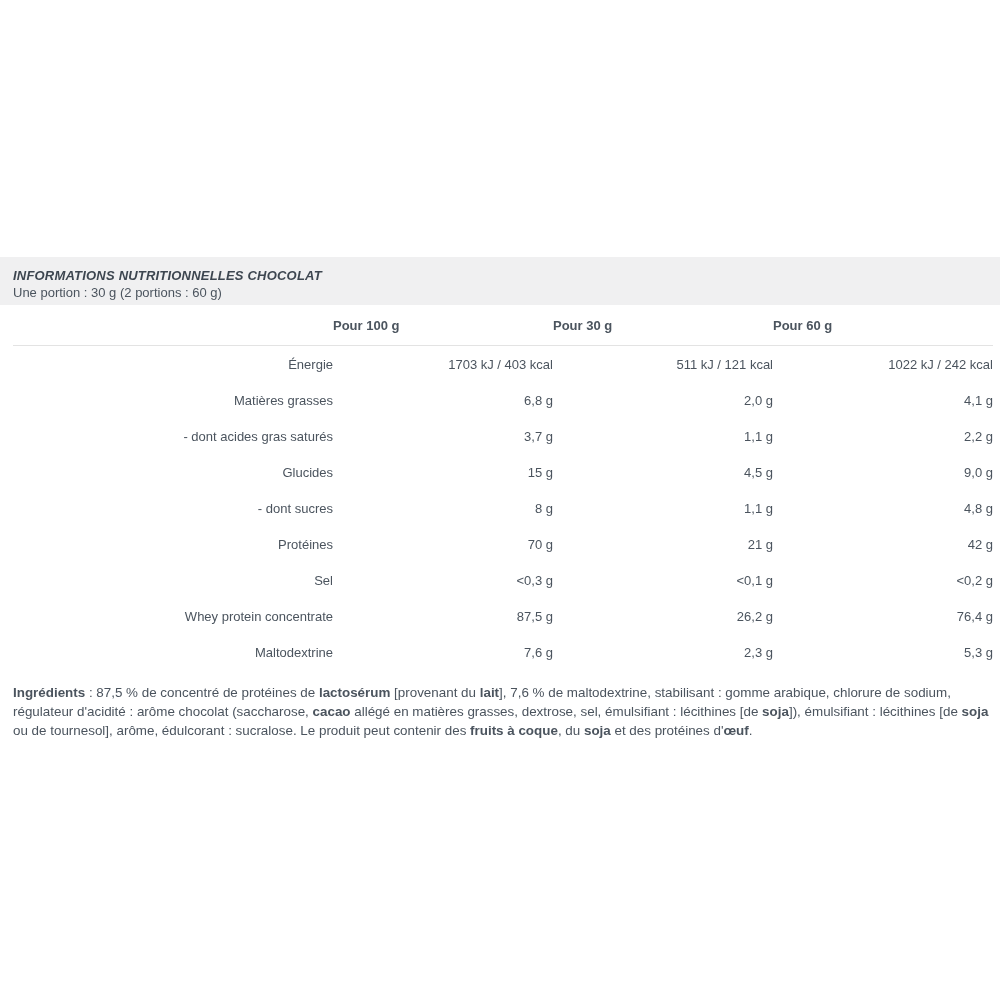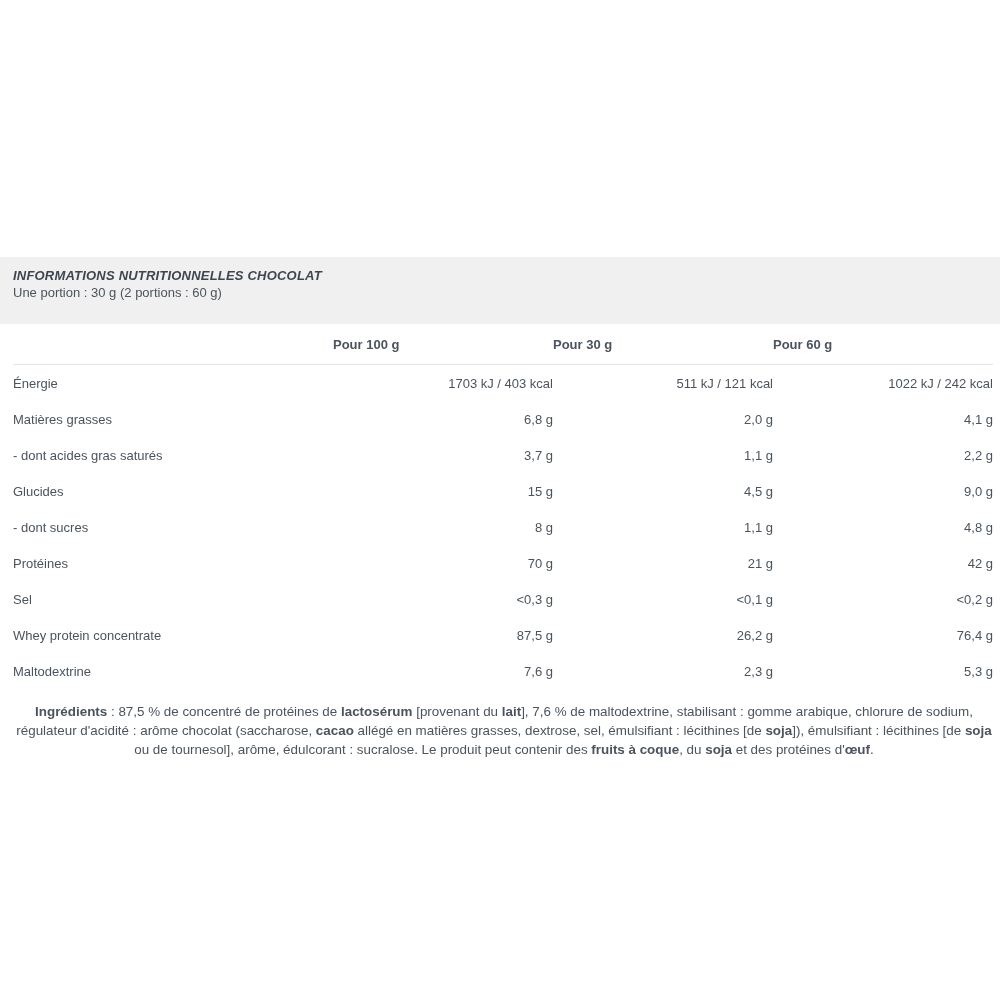--- a/index.html
+++ b/index.html
@@ -15,21 +15,21 @@
     height:1000px;
     overflow:hidden;
     font-family:"Liberation Sans", sans-serif;
     color:var(--text-color);
   }
   .top-spacer{
     height:257px;
   }
   .info-band{
     background:var(--band-bg);
-    height:67px;
+    height:48px;
     box-sizing:border-box;
     padding:10px 13px 0 13px;
   }
   .info-band .title{
     font-size:13px;
     font-weight:700;
     font-style:italic;
     color:#3d4650;
     letter-spacing:0.2px;
     line-height:17px;
@@ -59,29 +59,28 @@
   }
   table.nutrition th.label{ text-align:left; }
   table.nutrition td{
     height:36px;
     padding:0;
     text-align:right;
     vertical-align:middle;
     white-space:nowrap;
   }
   table.nutrition td.label{
-    text-align:left;
+    text-align:right;
   }
   .ingredients{
     margin:13px 5px 0 13px;
     width:982px;
     font-size:13.4px;
     line-height:19px;
     color:var(--text-color);
-    text-align:center;
   }
   .ingredients .b{
     font-weight:700;
   }
 </style>
 </head>
 <body>
 
 <div class="top-spacer"></div>
 

